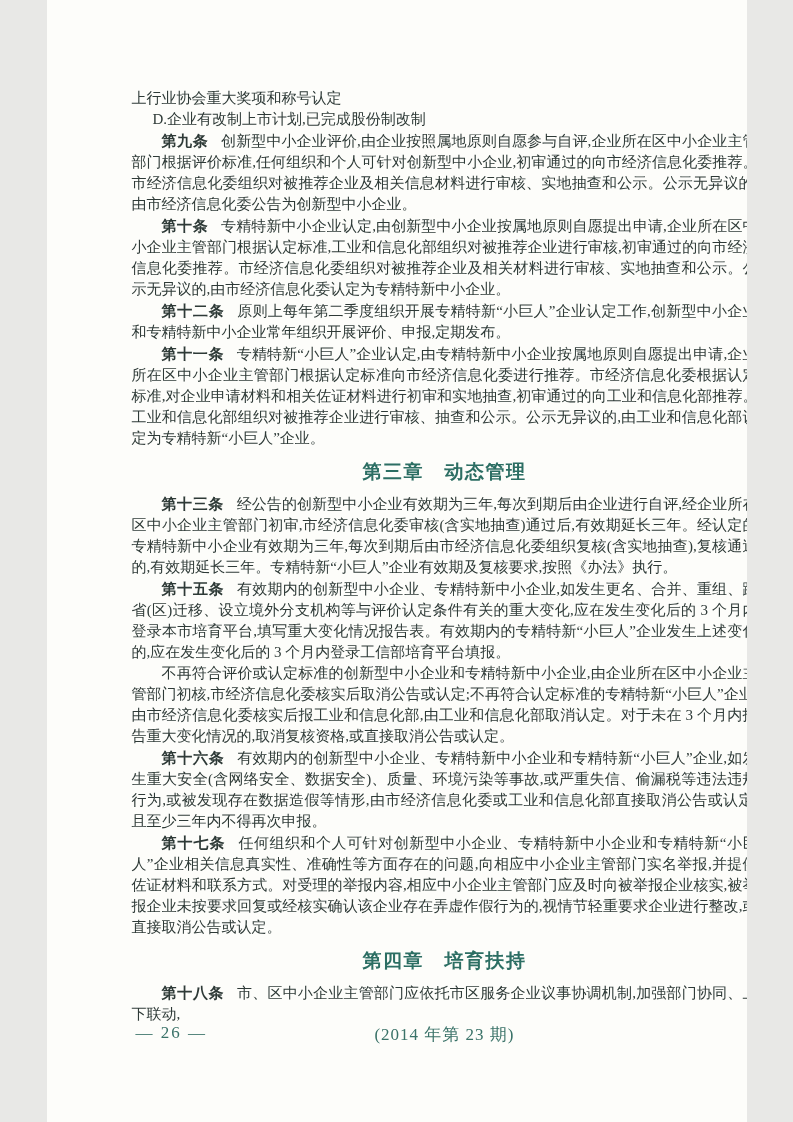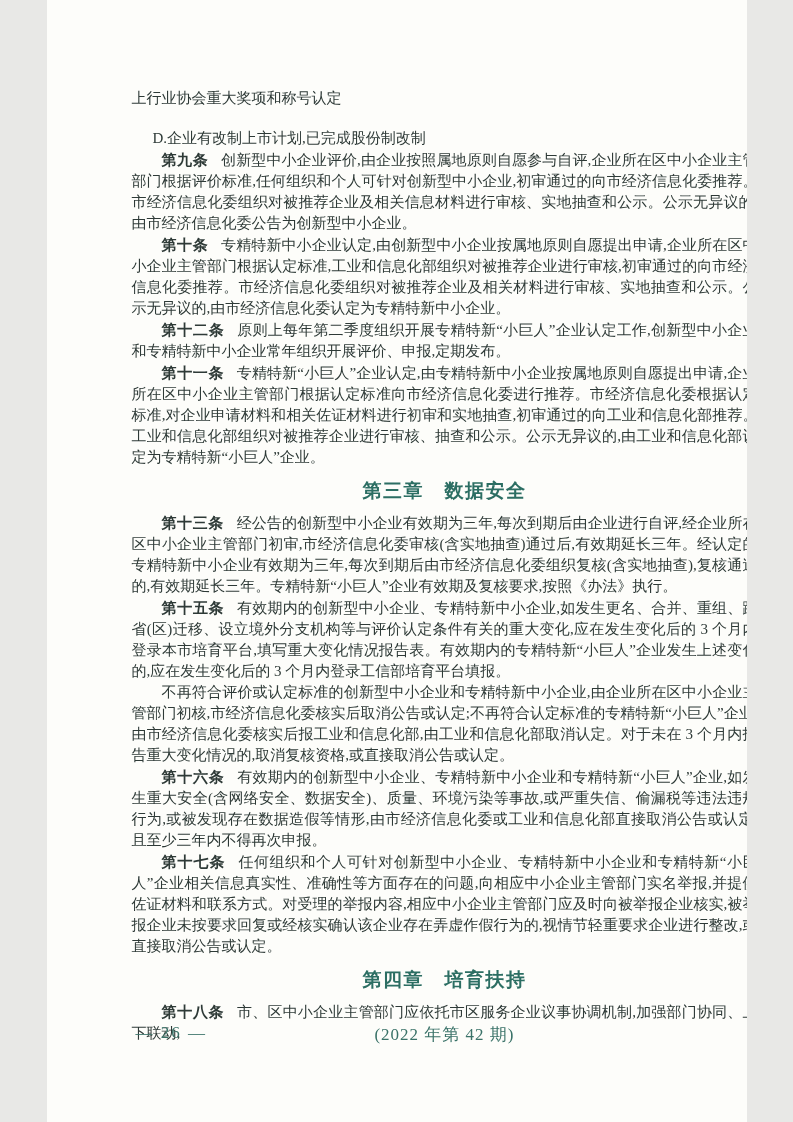--- a/index.html
+++ b/index.html
@@ -25,21 +25,21 @@
     font-size: 15px;
     line-height: 21px;
     color: var(--body_text, #2e3a37);
     text-align: justify;
   }
   .content p {
     margin: 0;
     text-indent: 2em;
   }
   p.no-indent { text-indent: 0; }
-  p.list-indent { text-indent: 1.4em; margin-top: 19px; }
+  p.list-indent { text-indent: 1.4em; }
   .art-num {
     font-family: "Liberation Sans", "DejaVu Sans", sans-serif;
     font-weight: 700;
     padding-right: 0.85em;
     letter-spacing: 0.5px;
   }
   .chapter {
     font-family: "Liberation Sans", "DejaVu Sans", sans-serif;
     font-weight: 700;
     font-size: 19px;
@@ -88,37 +88,37 @@
     <p class="list-indent">D.企业有改制上市计划,已完成股份制改制</p>
 
     <p><b class="art-num">第九条</b><span>创新型中小企业评价,由企业按照属地原则自愿参与自评,企业所在区中小企业主管部门根据评价标准,任何组织和个人可针对创新型中小企业,初审通过的向市经济信息化委推荐。市经济信息化委组织对被推荐企业及相关信息材料进行审核、实地抽查和公示。公示无异议的,由市经济信息化委公告为创新型中小企业。</span></p>
 
     <p><b class="art-num">第十条</b><span>专精特新中小企业认定,由创新型中小企业按属地原则自愿提出申请,企业所在区中小企业主管部门根据认定标准,工业和信息化部组织对被推荐企业进行审核,初审通过的向市经济信息化委推荐。市经济信息化委组织对被推荐企业及相关材料进行审核、实地抽查和公示。公示无异议的,由市经济信息化委认定为专精特新中小企业。</span></p>
 
     <p><b class="art-num">第十二条</b><span>原则上每年第二季度组织开展专精特新“小巨人”企业认定工作,创新型中小企业和专精特新中小企业常年组织开展评价、申报,定期发布。</span></p>
 
     <p><b class="art-num">第十一条</b><span>专精特新“小巨人”企业认定,由专精特新中小企业按属地原则自愿提出申请,企业所在区中小企业主管部门根据认定标准向市经济信息化委进行推荐。市经济信息化委根据认定标准,对企业申请材料和相关佐证材料进行初审和实地抽查,初审通过的向工业和信息化部推荐。工业和信息化部组织对被推荐企业进行审核、抽查和公示。公示无异议的,由工业和信息化部认定为专精特新“小巨人”企业。</span></p>
 
-    <h2 class="chapter">第三章　数据安全</h2>
+    <h2 class="chapter">第三章　动态管理</h2>
 
     <p><b class="art-num">第十三条</b><span>经公告的创新型中小企业有效期为三年,每次到期后由企业进行自评,经企业所在区中小企业主管部门初审,市经济信息化委审核(含实地抽查)通过后,有效期延长三年。经认定的专精特新中小企业有效期为三年,每次到期后由市经济信息化委组织复核(含实地抽查),复核通过的,有效期延长三年。专精特新“小巨人”企业有效期及复核要求,按照《办法》执行。</span></p>
 
 
     <p><b class="art-num">第十五条</b><span>有效期内的创新型中小企业、专精特新中小企业,如发生更名、合并、重组、跨省(区)迁移、设立境外分支机构等与评价认定条件有关的重大变化,应在发生变化后的 3 个月内登录本市培育平台,填写重大变化情况报告表。有效期内的专精特新“小巨人”企业发生上述变化的,应在发生变化后的 3 个月内登录工信部培育平台填报。</span></p>
 
     <p>不再符合评价或认定标准的创新型中小企业和专精特新中小企业,由企业所在区中小企业主管部门初核,市经济信息化委核实后取消公告或认定;不再符合认定标准的专精特新“小巨人”企业,由市经济信息化委核实后报工业和信息化部,由工业和信息化部取消认定。对于未在 3 个月内报告重大变化情况的,取消复核资格,或直接取消公告或认定。</p>
 
     <p><b class="art-num">第十六条</b><span>有效期内的创新型中小企业、专精特新中小企业和专精特新“小巨人”企业,如发生重大安全(含网络安全、数据安全)、质量、环境污染等事故,或严重失信、偷漏税等违法违规行为,或被发现存在数据造假等情形,由市经济信息化委或工业和信息化部直接取消公告或认定,且至少三年内不得再次申报。</span></p>
 
     <p><b class="art-num">第十七条</b><span>任何组织和个人可针对创新型中小企业、专精特新中小企业和专精特新“小巨人”企业相关信息真实性、准确性等方面存在的问题,向相应中小企业主管部门实名举报,并提供佐证材料和联系方式。对受理的举报内容,相应中小企业主管部门应及时向被举报企业核实,被举报企业未按要求回复或经核实确认该企业存在弄虚作假行为的,视情节轻重要求企业进行整改,或直接取消公告或认定。</span></p>
 
     <h2 class="chapter">第四章　培育扶持</h2>
 
     <p><b class="art-num">第十八条</b><span>市、区中小企业主管部门应依托市区服务企业议事协调机制,加强部门协同、上下联动,</span></p>
 
   </div>
 
   <div class="footer">
     <span class="page-number">— 26 —</span>
-    <span class="issue-label">(2022 年第 42 期)</span>
+    <span class="issue-label">(2014 年第 23 期)</span>
   </div>
 
 </div>
 
 </body></html>

